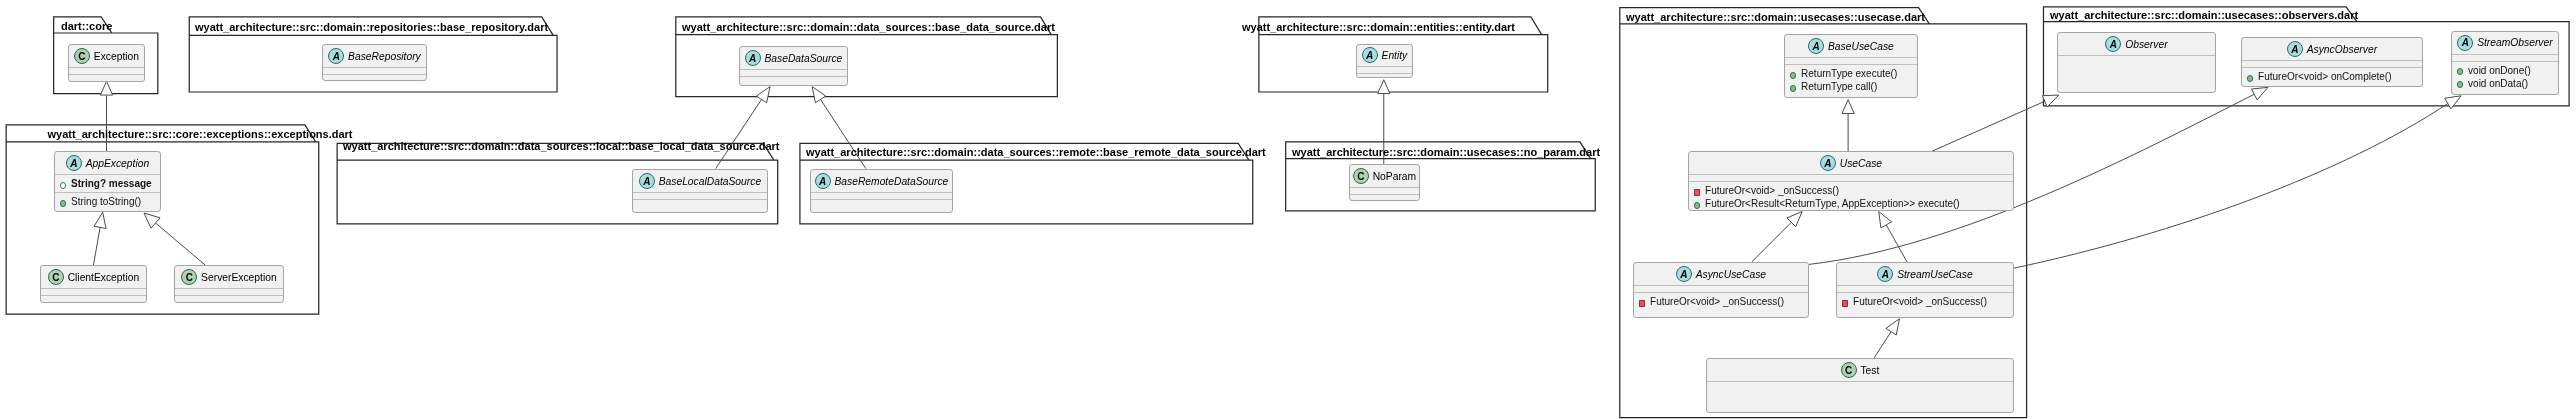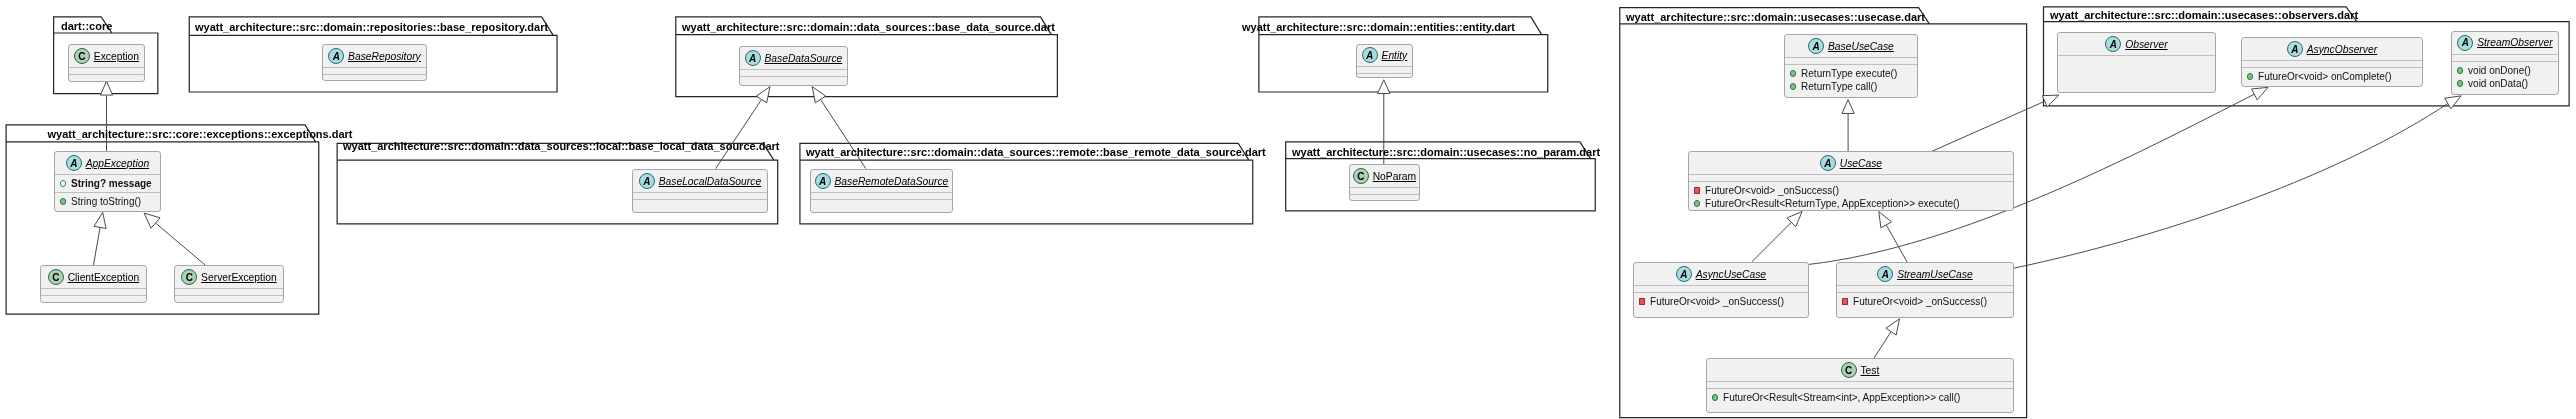--- a/index.html
+++ b/index.html
@@ -3,29 +3,29 @@
 <meta charset="utf-8">
 <style>
   html,body{margin:0;padding:0;background:#fff;}
   #canvas{position:relative;width:2576px;height:420px;background:#fff;overflow:hidden;
           font-family:"Liberation Sans","DejaVu Sans",sans-serif;}
   #wires{position:absolute;left:0;top:0;z-index:1;}
   .pkg-title{position:absolute;font-weight:bold;font-size:11px;color:#000;white-space:nowrap;z-index:2;text-align:center;}
   .cls{position:absolute;background:#F1F1F1;border:0.8px solid #A5A5A5;border-radius:3.1px;
        display:flex;flex-direction:column;box-sizing:border-box;overflow:hidden;z-index:2;}
   .cls-title{display:flex;align-items:center;justify-content:center;gap:3.8px;height:22px;flex:none;}
-  .nm{font-size:10.3px;color:#000;white-space:nowrap;text-decoration:underline;}
+  .nm{font-size:10.3px;color:#000;white-space:nowrap;}
   .it{font-style:italic;}
   .ic{width:16px;height:16px;border-radius:50%;display:inline-flex;align-items:center;justify-content:center;
       font-weight:bold;font-size:10px;flex:none;box-sizing:border-box;color:#000;}
   .icA{background:#A9DCDF;border:0.8px solid #226D75;font-style:italic;}
   .icC{background:#ADD1B2;border:0.8px solid #28684D;}
   .sep{height:6.1px;border-top:0.8px solid #BEBEBE;flex:none;}
   .mems{border-top:0.8px solid #BEBEBE;padding:2.3px 4.6px 1.5px;display:flex;flex-direction:column;flex:1;}
-  .mem{display:flex;gap:4.6px;font-size:10px;line-height:13px;white-space:nowrap;color:#111;align-items:flex-start;}
+  .mem{display:flex;gap:4.6px;font-size:10px;line-height:13px;white-space:nowrap;color:#111;align-items:center;}
   .mi{width:6.9px;height:6.9px;flex:none;margin-top:3.1px;box-sizing:border-box;}
   .pub{background:#84BE84;border:0.8px solid #1F7A40;border-radius:50%;}
   .fld{background:#fff;border:1.1px solid #2E8B57;border-radius:50%;}
   .priv{background:#E8505B;border:0.8px solid #9E2A2E;border-radius:0.8px;}
 </style>
 </head>
 <body>
 
 <div id="canvas">
 
@@ -248,26 +248,20 @@
         </div>
     </div>
   </div>
 
   <div class="cls" style="left:1706px;top:358px;width:308px;height:55px;">
     <div class="cls-title">
         <span class="ic icC">C</span>
         <span class="nm">Test</span>
       </div>
     <div class="sep"></div>
-    <div class="mems">
-      <div class="mem">
-          <span class="mi pub"></span>
-          <span>FutureOr&lt;Result&lt;Stream&lt;int&gt;, AppException&gt;&gt; call()</span>
-        </div>
-    </div>
   </div>
 
   <div class="cls" style="left:2057px;top:32px;width:159px;height:61px;">
     <div class="cls-title">
         <span class="ic icA">A</span>
         <span class="nm it">Observer</span>
       </div>
     <div class="sep"></div>
   </div>
 

